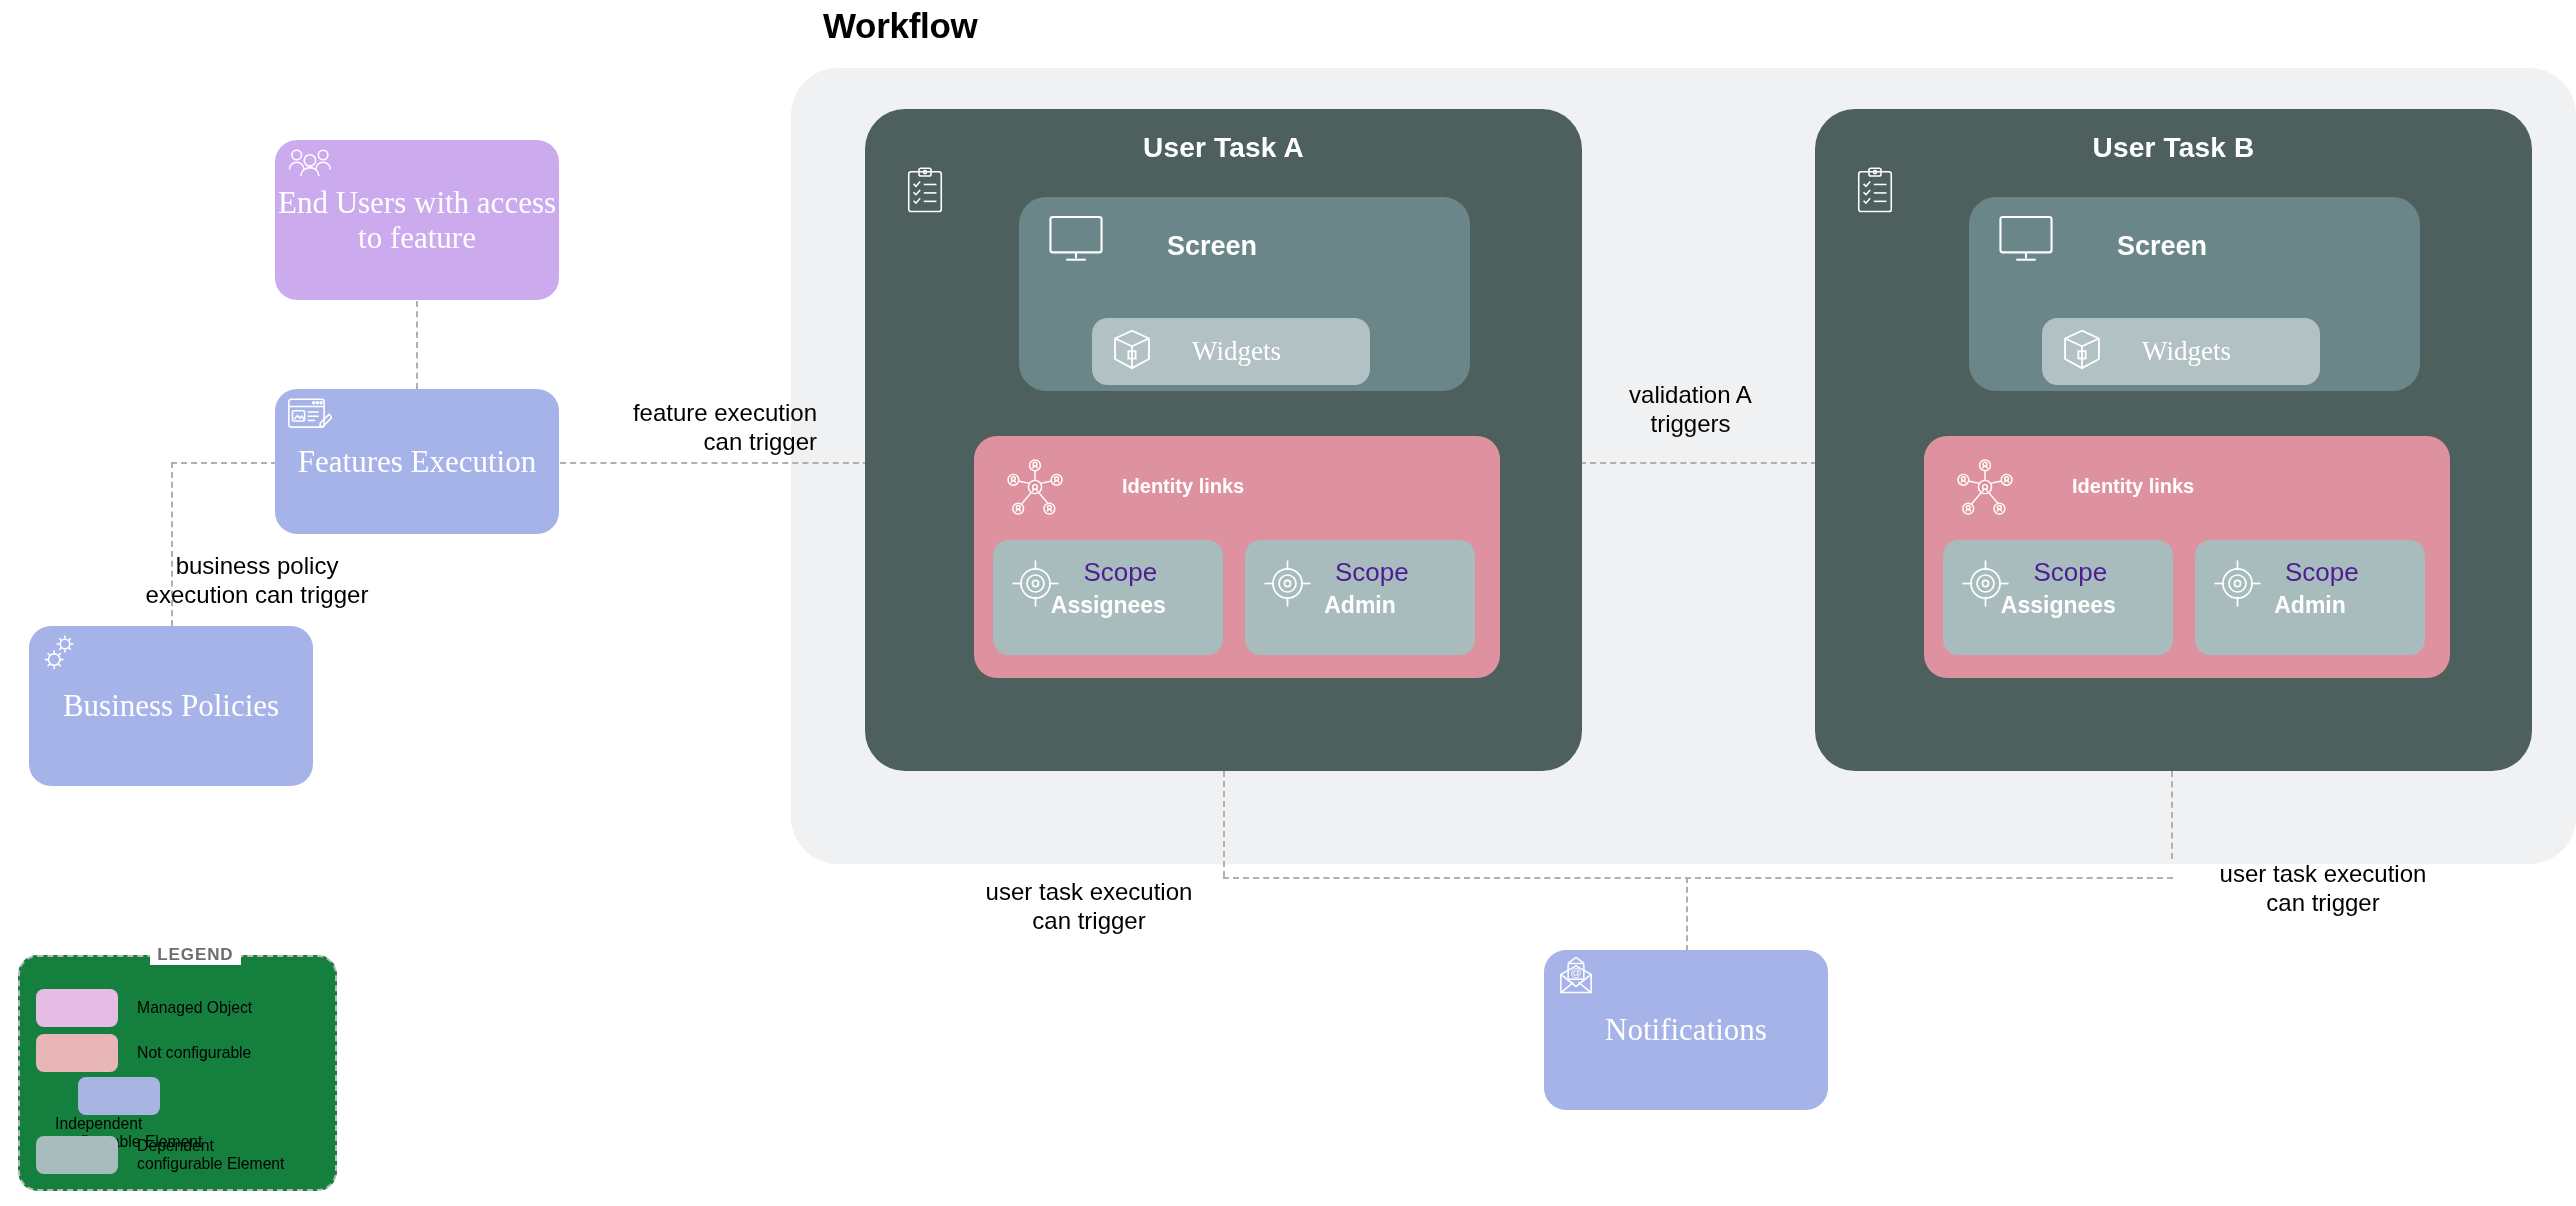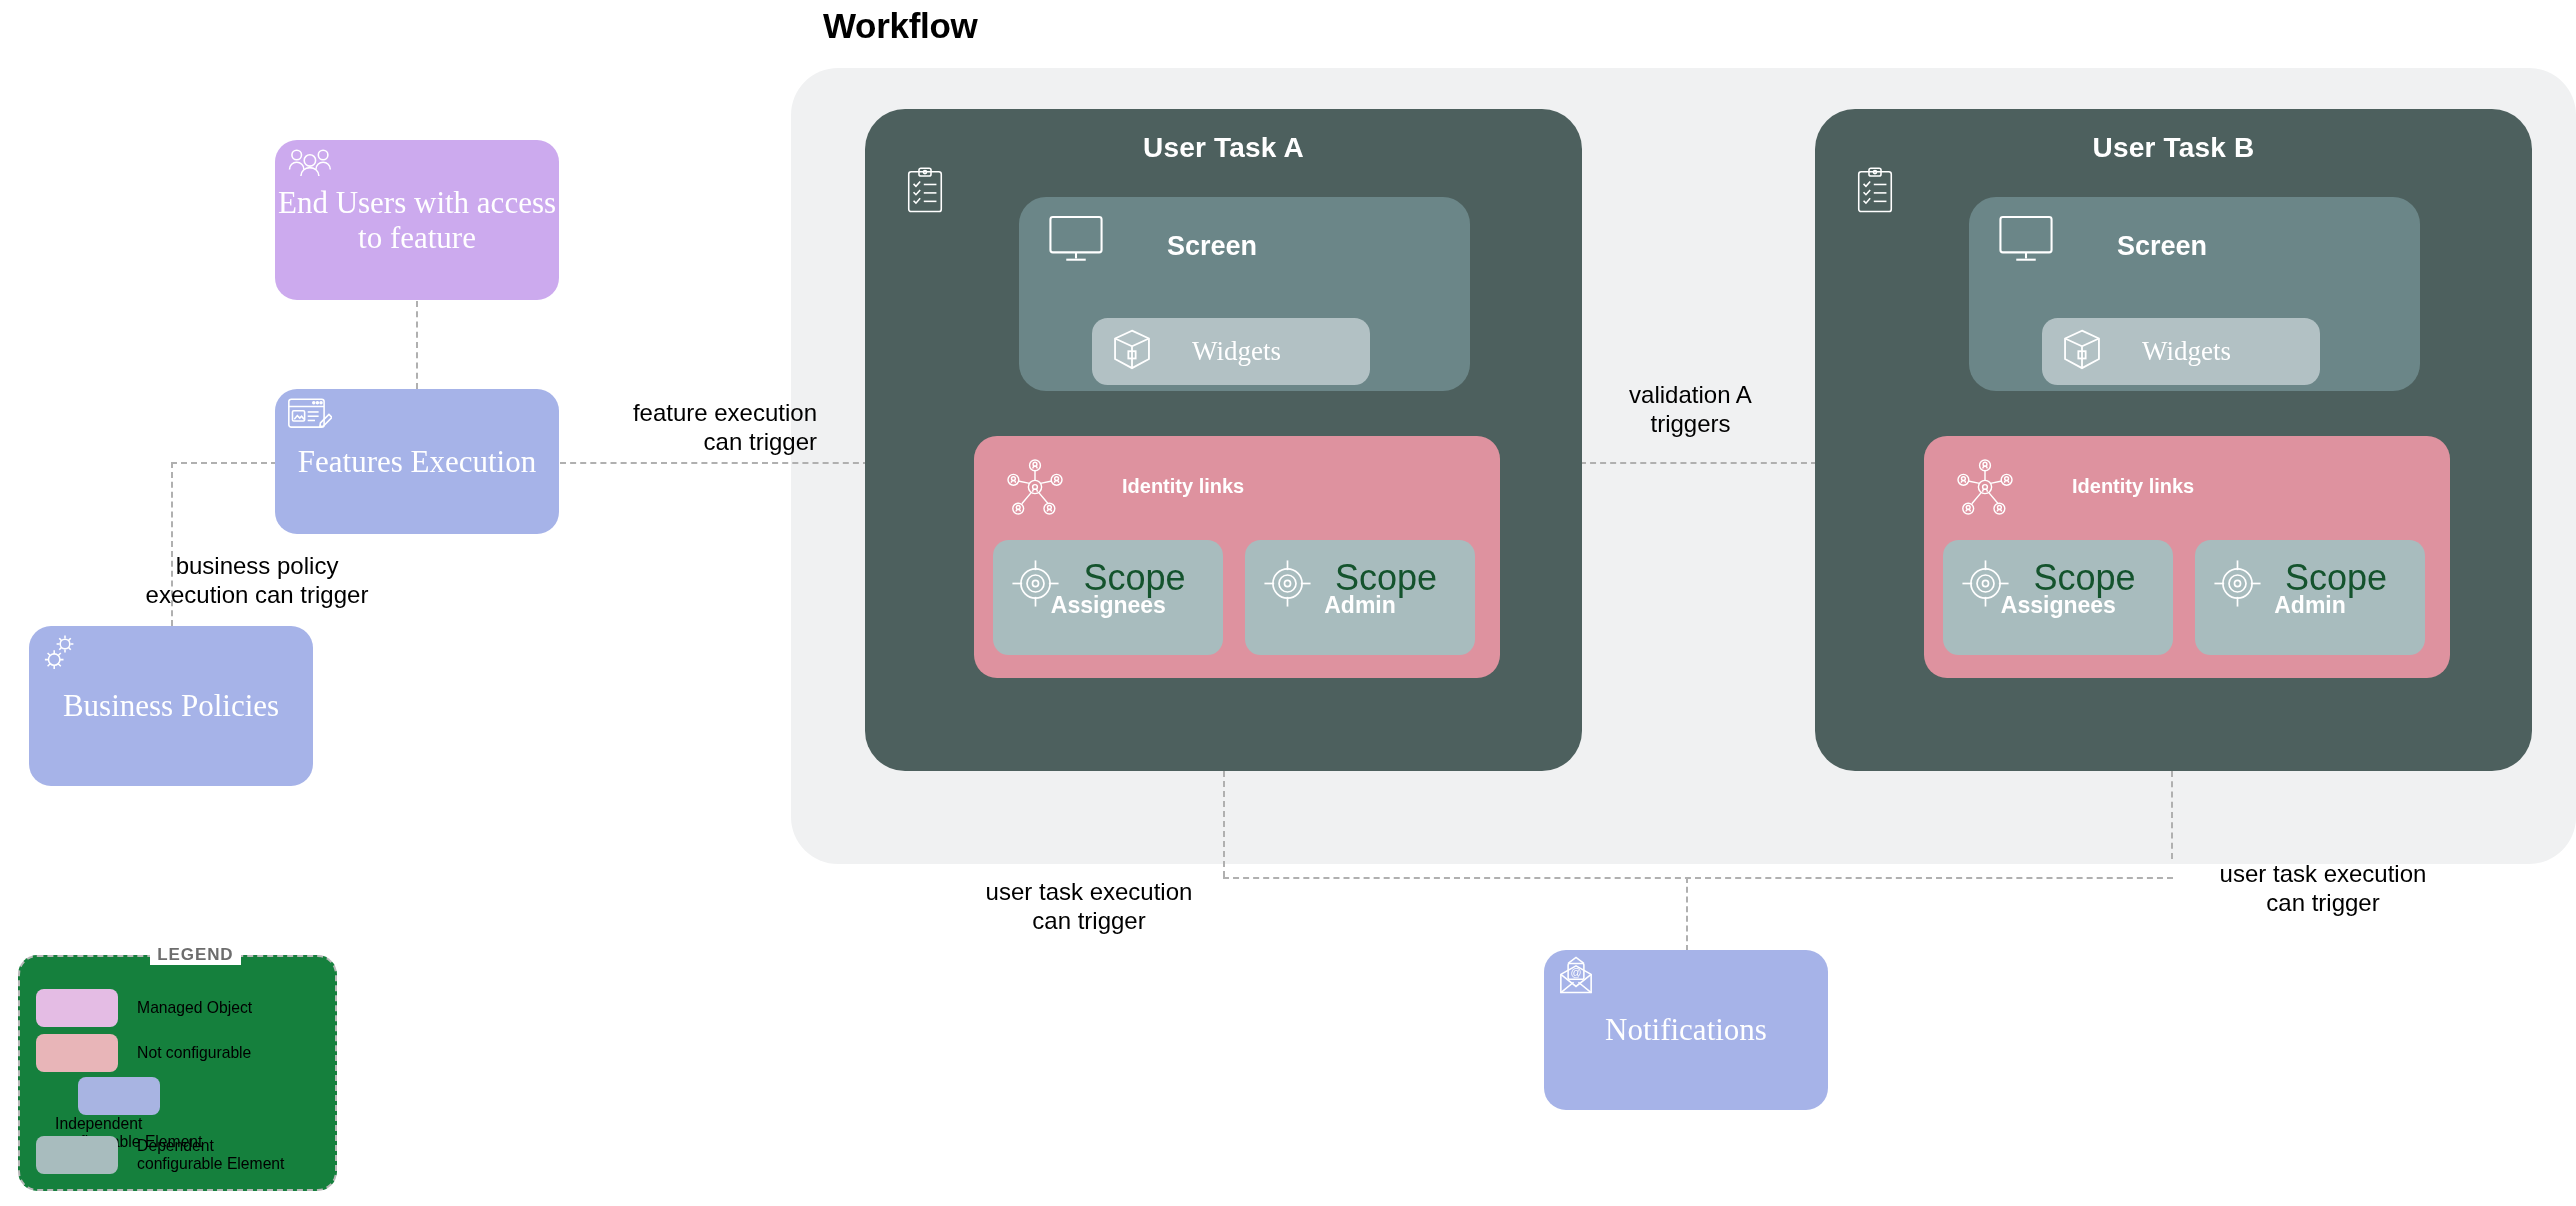--- a/index.html
+++ b/index.html
@@ -105,21 +105,21 @@
   .network-icon{position:absolute;left:31px;top:22px;}
 
   .scope-box{
     position:absolute;top:104px;width:230px;height:115px;
     background:#a8bcbe;border-radius:15.7px;
   }
   .scope-box.left{left:19.4px;}
   .scope-box.right{left:271px;}
   .scope-title{
     position:absolute;left:90px;top:17px;
-    color:#14532d;font-size:36px;
+    color:#4c1d95;font-size:26px;
   }
   .scope-sub{
     position:absolute;left:0;right:0;top:52px;
     text-align:center;color:#ffffff;font-size:23px;font-weight:bold;
   }
   .target-icon{position:absolute;left:17px;top:18px;}
 
   
   .conn-label{
     position:absolute;color:#000;font-size:24px;line-height:1.22;

